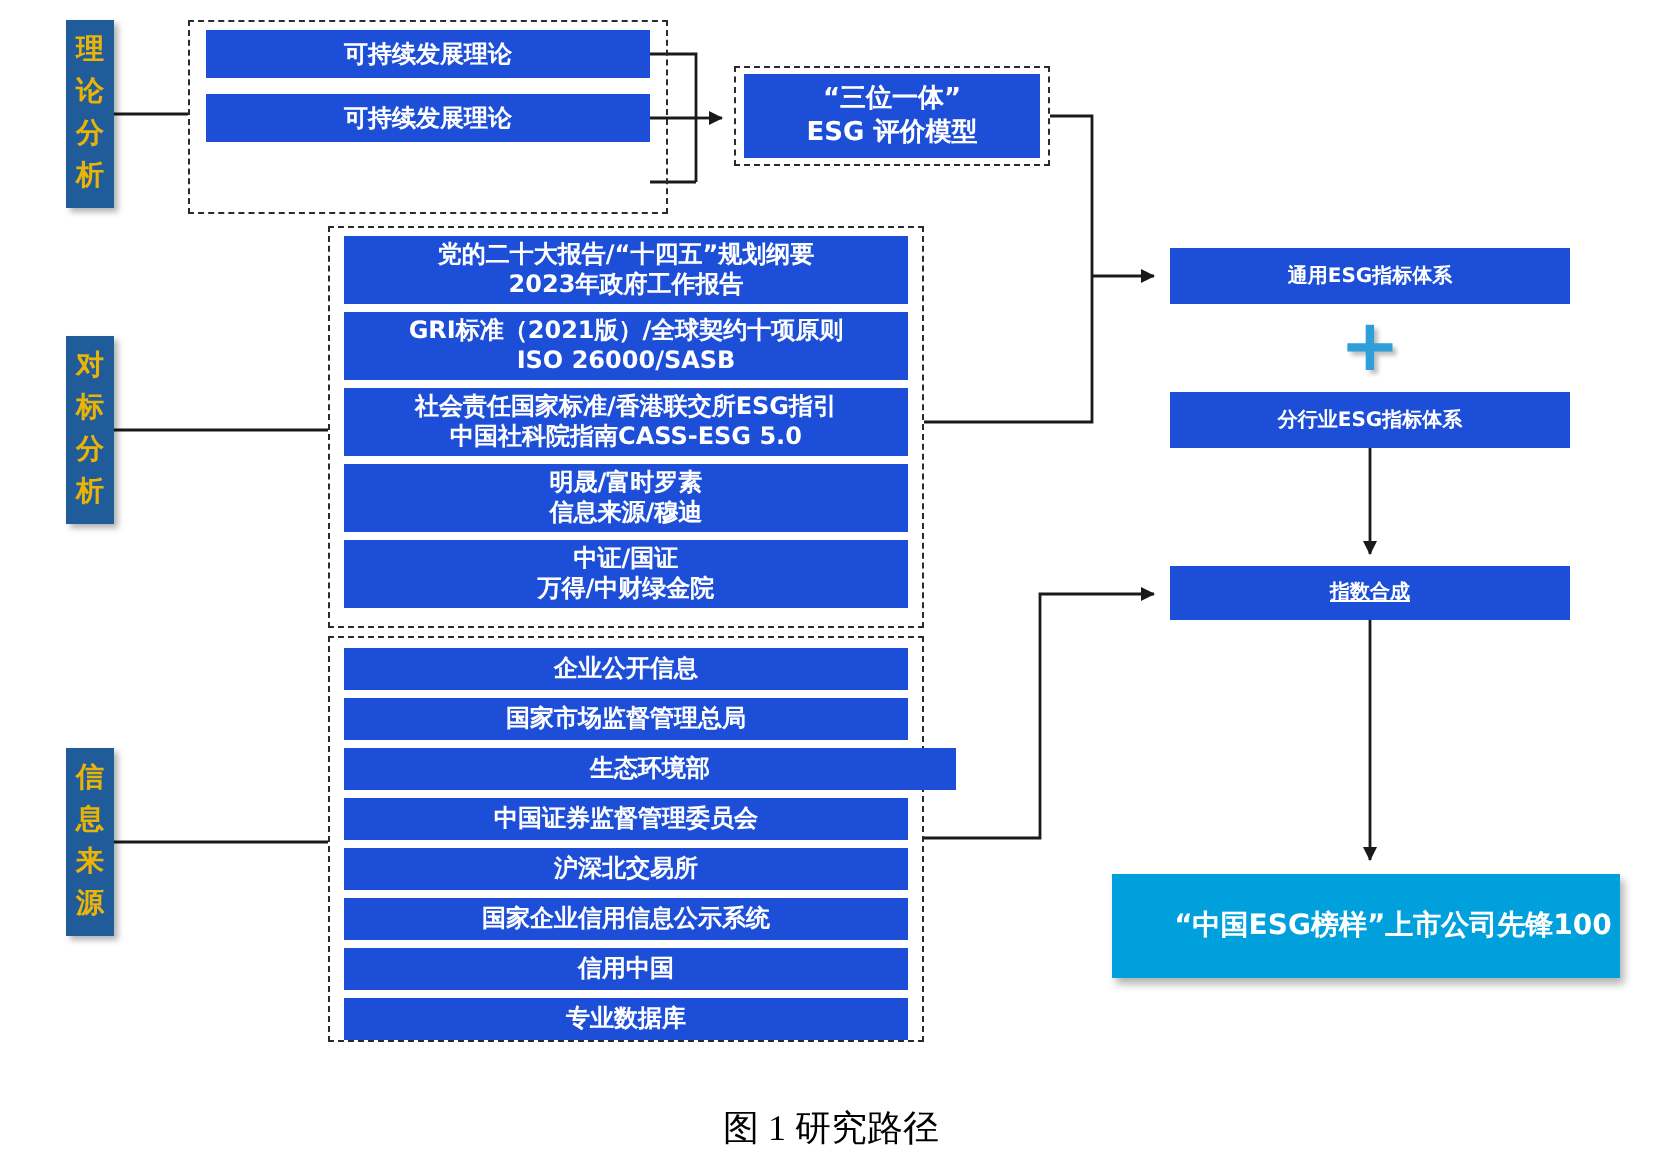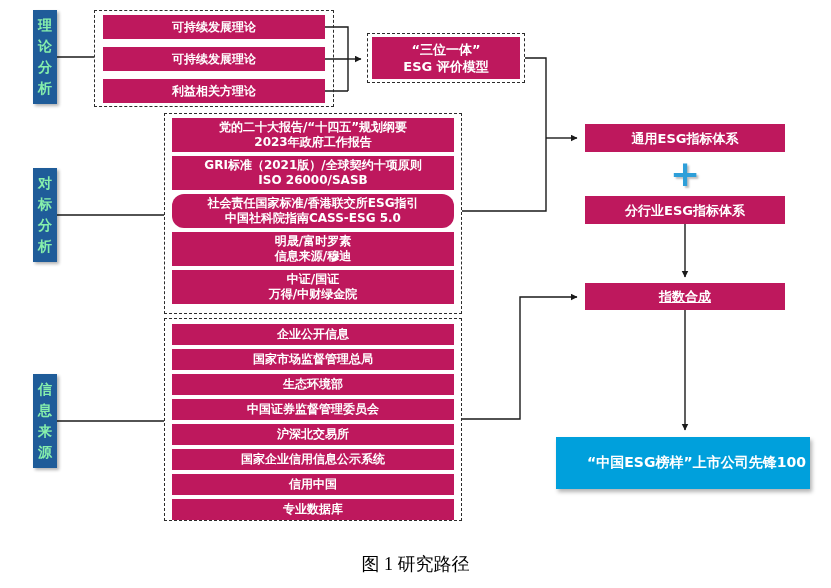--- a/index.html
+++ b/index.html
@@ -2,28 +2,28 @@
 <html><head>
 <meta charset="utf-8">
 <style>
   html,body{margin:0;padding:0;background:#ffffff;}
   .canvas{
     position:relative;width:831px;height:588px;background:#ffffff;
     font-family:"DejaVu Sans","Liberation Sans",sans-serif;overflow:hidden;
   }
   .connectors{position:absolute;left:0;top:0;pointer-events:none;}
   .bluebox{
-    position:absolute;background:#be185d;color:#ffffff;font-weight:bold;
+    position:absolute;background:#1d4ed8;color:#ffffff;font-weight:bold;
     display:flex;flex-direction:column;align-items:center;justify-content:center;
     text-align:center;font-size:12px;line-height:15px;box-sizing:border-box;
   }
-  .rightbox{font-size:13px;}
+  .rightbox{font-size:10px;}
   .dashed{position:absolute;border:1.6px dashed #2b2b2b;box-sizing:border-box;}
   .vlabel{
-    position:absolute;background:#1F5C99;color:#86efac;font-weight:bold;
+    position:absolute;background:#1F5C99;color:#eab308;font-weight:bold;
     width:24px;font-size:14px;line-height:21px;text-align:center;
     word-break:break-all;box-sizing:border-box;padding-top:5px;
     box-shadow:2px 2px 3px rgba(0,0,0,.3);
   }
   .plus{
     position:absolute;color:#2E9FD9;font-size:36px;font-weight:bold;
     width:200px;text-align:center;line-height:36px;
     text-shadow:2px 2px 2px rgba(0,0,0,.25);
   }
   .finalbox{
@@ -67,54 +67,53 @@
     </g>
   </svg>
 
   <div class="vlabel" style="left:33px;top:10px;height:94px;">理论分析</div>
   <div class="vlabel" style="left:33px;top:168px;height:94px;">对标分析</div>
   <div class="vlabel" style="left:33px;top:374px;height:94px;">信息来源</div>
 
   <div class="dashed" style="left:94px;top:10px;width:240px;height:97px;"></div>
   <div class="bluebox" style="left:103px;top:15px;width:222px;height:24px;">可持续发展理论</div>
   <div class="bluebox" style="left:103px;top:47px;width:222px;height:24px;">可持续发展理论</div>
-  <div class="bluebox" style="left:103px;top:79px;width:222px;height:24px;">利益相关方理论</div>
 
   <div class="dashed" style="left:367px;top:33px;width:158px;height:50px;"></div>
   <div class="bluebox" style="left:372px;top:37px;width:148px;height:42px;font-size:13px;line-height:17px;">
     <div>“三位一体”</div>
     <div>ESG 评价模型</div>
   </div>
 
   <div class="dashed" style="left:164px;top:113px;width:298px;height:201px;"></div>
   <div class="bluebox" style="left:172px;top:118px;width:282px;height:34px;">
     <div>党的二十大报告/“十四五”规划纲要</div>
     <div>2023年政府工作报告</div>
   </div>
   <div class="bluebox" style="left:172px;top:156px;width:282px;height:34px;">
     <div>GRI标准（2021版）/全球契约十项原则</div>
     <div>ISO 26000/SASB</div>
   </div>
-  <div class="bluebox" style="left:172px;top:194px;width:282px;height:34px;border-radius:12px;">
+  <div class="bluebox" style="left:172px;top:194px;width:282px;height:34px;">
     <div>社会责任国家标准/香港联交所ESG指引</div>
     <div>中国社科院指南CASS-ESG 5.0</div>
   </div>
   <div class="bluebox" style="left:172px;top:232px;width:282px;height:34px;">
     <div>明晟/富时罗素</div>
     <div>信息来源/穆迪</div>
   </div>
   <div class="bluebox" style="left:172px;top:270px;width:282px;height:34px;">
     <div>中证/国证</div>
     <div>万得/中财绿金院</div>
   </div>
 
   <div class="dashed" style="left:164px;top:318px;width:298px;height:203px;"></div>
   <div class="bluebox" style="left:172px;top:324px;width:282px;height:21px;">企业公开信息</div>
   <div class="bluebox" style="left:172px;top:349px;width:282px;height:21px;">国家市场监督管理总局</div>
-  <div class="bluebox" style="left:172px;top:374px;width:282px;height:21px;">生态环境部</div>
+  <div class="bluebox" style="left:172px;top:374px;width:306px;height:21px;">生态环境部</div>
   <div class="bluebox" style="left:172px;top:399px;width:282px;height:21px;">中国证券监督管理委员会</div>
   <div class="bluebox" style="left:172px;top:424px;width:282px;height:21px;">沪深北交易所</div>
   <div class="bluebox" style="left:172px;top:449px;width:282px;height:21px;">国家企业信用信息公示系统</div>
   <div class="bluebox" style="left:172px;top:474px;width:282px;height:21px;font-family:Liberation Serif, serif;">信用中国</div>
   <div class="bluebox" style="left:172px;top:499px;width:282px;height:21px;">专业数据库</div>
 
   <div class="bluebox rightbox" style="left:585px;top:124px;width:200px;height:28px;">通用ESG指标体系</div>
   <div class="plus" style="left:585px;top:156px;">+</div>
   <div class="bluebox rightbox" style="left:585px;top:196px;width:200px;height:28px;">分行业ESG指标体系</div>
   <div class="bluebox rightbox" style="left:585px;top:283px;width:200px;height:27px;text-decoration:underline;">指数合成</div>

